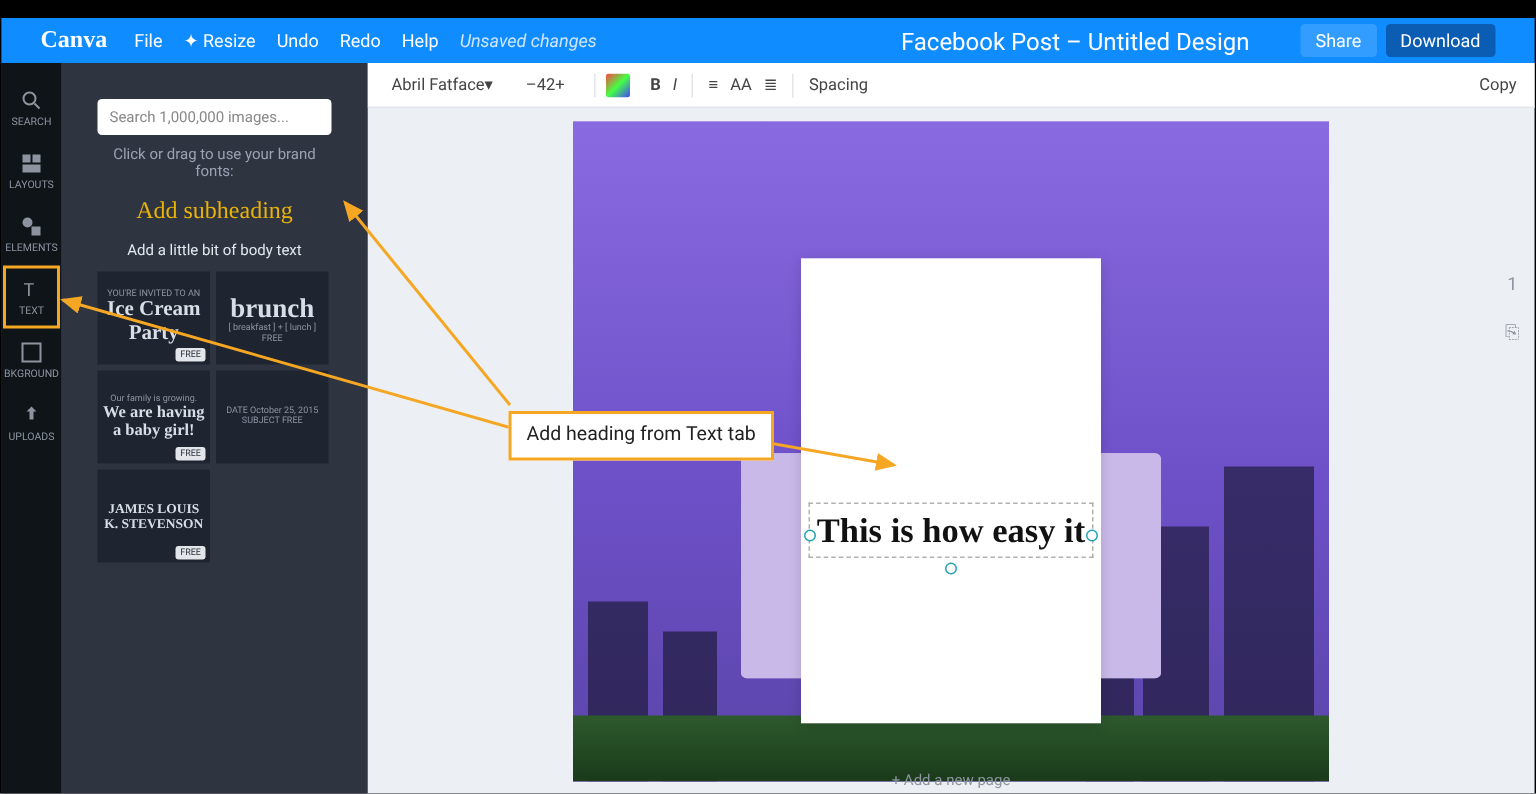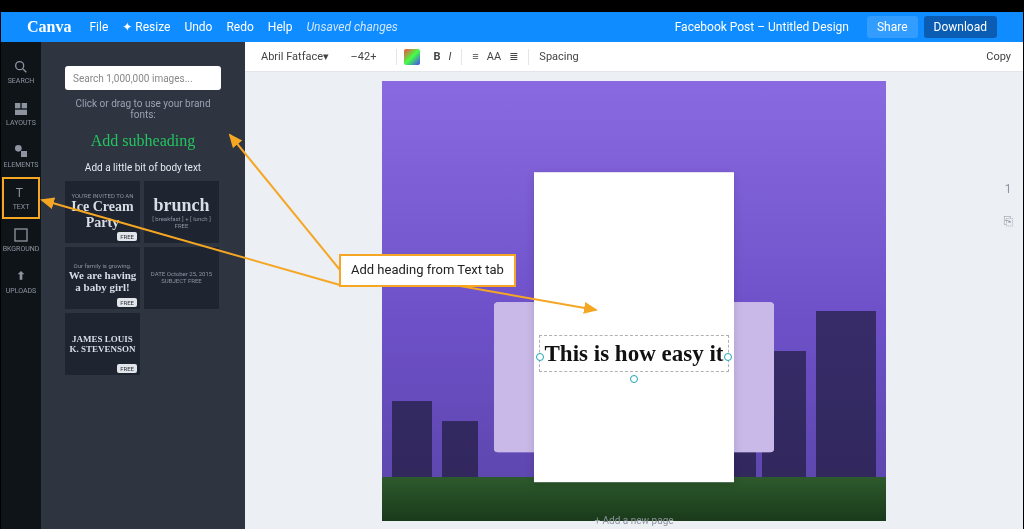--- a/index.html
+++ b/index.html
@@ -2,36 +2,36 @@
 <html><head>
 <meta charset="utf-8">
 <style>
 *{box-sizing:border-box;margin:0;padding:0;font-family:-apple-system,BlinkMacSystemFont,"Segoe UI",Roboto,sans-serif}
 body{width:1024px;height:529px;overflow:hidden;background:#000;position:relative}
 .wrap{position:absolute;top:12px;left:1px;right:1px;bottom:0;background:#3a3f4b;display:flex;flex-direction:column}
 .topbar{height:30px;background:#0f8cff;display:flex;align-items:center;padding:0 26px;color:#fff;font-size:12px}
 .topbar .logo{font-family:cursive;font-weight:bold;font-size:16px;margin-right:18px}
 .topbar .menu-item{margin-right:14px;cursor:pointer}
 .topbar .spacer{flex:1}
-.topbar .docname{margin-right:12px;font-size:12px}
+.topbar .docname{margin-right:28px;font-size:16px}
 .topbar .btn{padding:4px 10px;border-radius:3px;margin-left:6px;cursor:pointer}
 .topbar .share{background:rgba(255,255,255,.15)}
 .topbar .download{background:#0b5cb3}
 .main{flex:1;display:flex;min-height:0}
 .sidenav{width:40px;background:#0f1419;display:flex;flex-direction:column;align-items:center;padding-top:10px}
 .sidenav .nav-item{width:36px;height:40px;display:flex;flex-direction:column;align-items:center;justify-content:center;color:#8d94a0;font-size:7px;cursor:pointer;margin-bottom:2px}
 .sidenav .nav-item svg{width:16px;height:16px;margin-bottom:2px;fill:#8d94a0}
 .sidenav .nav-item.hl{outline:2px solid #f5a623;outline-offset:-1px}
 .panel{width:204px;background:#2e3440;padding:24px;overflow:hidden;position:relative}
 .panel .search{width:100%;height:24px;background:#fff;border-radius:3px;padding:0 8px;font-size:10px;color:#888;display:flex;align-items:center}
 .panel .hint{color:#9aa3b2;font-size:10px;text-align:center;margin:8px 0}
 .panel .add-h{background:#fff;color:#111;text-align:center;cursor:pointer;margin-bottom:6px}
 .panel .hl{outline:2px solid #f5a623;outline-offset:-1px}
 .panel .h1{font-family:Georgia,serif;font-weight:bold;font-size:24px;padding:6px 4px}
-.panel .h2{font-family:Georgia,serif;font-size:16px;padding:4px;background:transparent;color:#22c55e}
+.panel .h2{font-family:Georgia,serif;font-size:16px;padding:4px;background:transparent;color:#eab308}
 .panel .h3{font-size:10px;padding:2px;background:transparent;color:#e4e8ef}
 .panel .tmplgrid{display:flex;flex-wrap:wrap;gap:4px}
 .panel .tmpl{width:75px;height:62px;background:#1e2430;color:#d8dde6;display:flex;flex-direction:column;align-items:center;justify-content:center;font-size:9px;text-align:center;padding:3px;cursor:pointer;position:relative}
 .panel .tmpl .big{font-size:14px;font-weight:bold;font-family:Georgia,serif}
 .panel .tmpl .free{position:absolute;bottom:2px;right:3px;background:#e2e6ea;color:#2e3440;font-size:6px;padding:1px 3px;border-radius:2px}
 .panel .tmpl .sm{font-size:6px;color:#8d94a0;line-height:1.1}
 .stage{flex:1;background:#eceff3;display:flex;flex-direction:column;min-width:0}
 .toolbar{height:30px;background:#fff;display:flex;align-items:center;padding:0 8px;font-size:11px;color:#444;border-bottom:1px solid #e2e5ea}
 .toolbar .field{padding:2px 8px;display:flex;align-items:center;margin-right:6px}
 .toolbar .sep{width:1px;height:16px;background:#e2e5ea;margin:0 6px}
@@ -43,21 +43,21 @@
 .sky{position:absolute;inset:0;background:linear-gradient(180deg,#8a6ae0 0%,#6d50c8 55%,#5a45a8 100%)}
 .bld{position:absolute;bottom:0;width:60px;background:rgba(20,20,40,.6)}
 .envelope{position:absolute;left:50%;top:50%;transform:translate(-50%,-46%);width:280px;height:280px}
 .env-back{position:absolute;bottom:0;width:280px;height:150px;background:#d4c5f0;border-radius:4px}
 .env-back::before{content:"";position:absolute;bottom:0;left:0;right:0;height:150px;background:linear-gradient(135deg,#c9b9e8 48%,transparent 49%),linear-gradient(-135deg,#c9b9e8 48%,transparent 49%),#d4c5f0;border-radius:4px}
 .paper{position:absolute;left:50%;top:0;transform:translateX(-50%);width:200px;height:310px;background:#fff;box-shadow:0 2px 8px rgba(0,0,0,.15)}
 .textbox{position:absolute;left:50%;top:58%;transform:translateX(-50%);width:188px;padding:4px;outline:1px dashed rgba(0,0,0,.3)}
 .textbox .txt{font-family:Georgia,serif;font-weight:bold;font-size:23px;text-align:center;color:#111;line-height:1.2}
 .textbox .handle{position:absolute;width:8px;height:8px;background:#fff;border:1px solid #22a3b5;border-radius:50%}
 .rightctrl{position:absolute;right:10px;top:110px;color:#8d94a0;font-size:12px;display:flex;flex-direction:column;align-items:center;gap:18px}
-.callout{position:absolute;left:339px;top:254px;background:#fff;border:2px solid #f5a623;padding:6px 10px;font-size:13px;color:#222;z-index:50;line-height:1.3}
+.callout{position:absolute;left:339px;top:274px;background:#fff;border:2px solid #f5a623;padding:6px 10px;font-size:13px;color:#222;z-index:50;line-height:1.3}
 .arrows{position:absolute;inset:0;pointer-events:none;z-index:40}
 .footer{position:absolute;bottom:0;left:50%;transform:translateX(-50%);font-size:10px;color:#8d94a0;padding:3px}
 </style>
 </head>
 <body>
 
 <div class="wrap">
   <div class="topbar">
     <span class="logo">Canva</span>
     <span class="menu-item">File</span>

